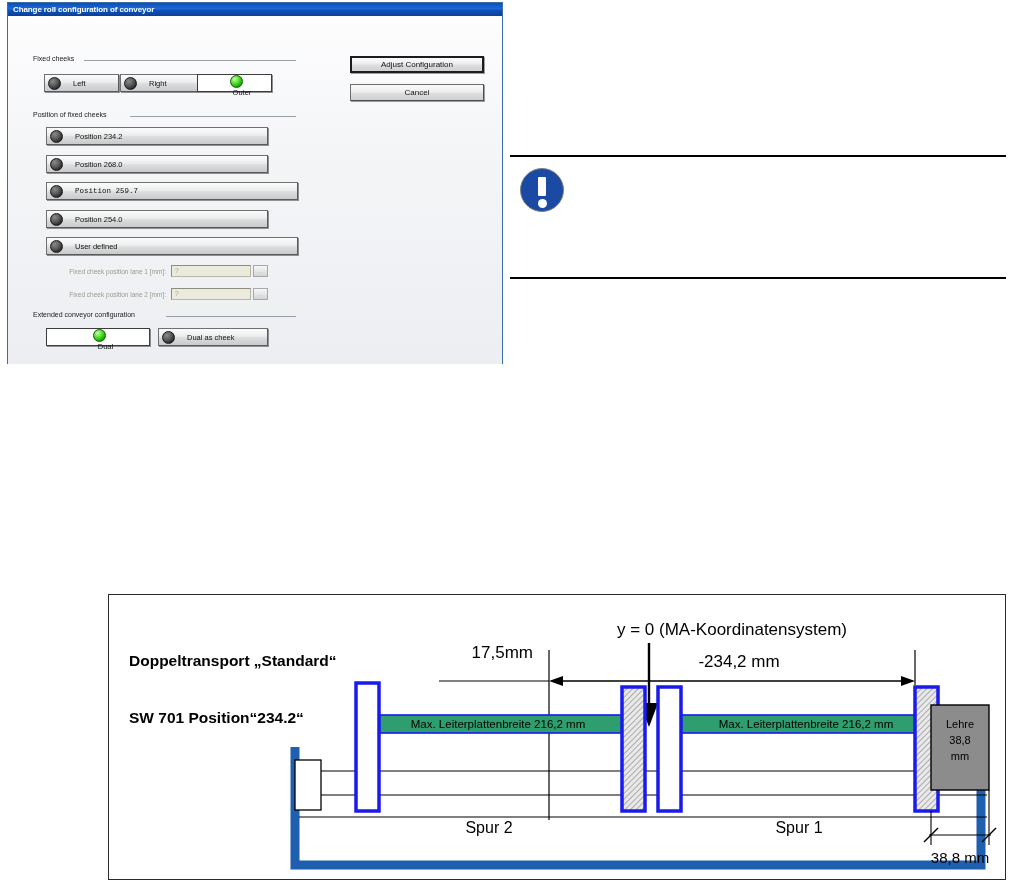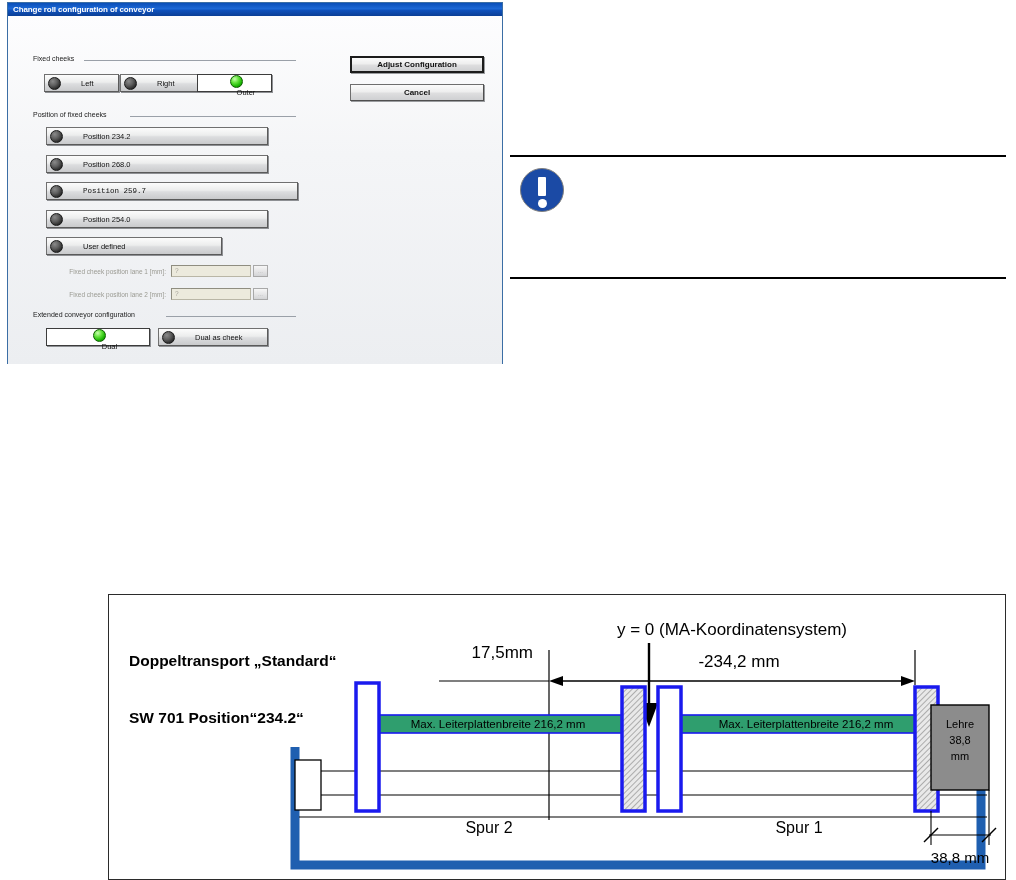--- a/index.html
+++ b/index.html
@@ -75,36 +75,36 @@
     border: 1px solid #1a1a1a;
     box-sizing: border-box;
     flex: 0 0 auto;
   }
   .led.on {
     background: radial-gradient(circle at 34% 28%, #c8ffb0 0%, #63e23c 35%, #17b300 70%, #0a6b00 100%);
     border-color: #0c5c00;
   }
   .opt-label {
     font-size: 7.5px; color: #111;
-    margin-left: 20px;
+    margin-left: 12px;
     white-space: nowrap;
   }
 
   
   .btn {
     position: absolute;
     display: flex; align-items: center; justify-content: center;
     font-size: 8px; color: #111;
     background: linear-gradient(to bottom, #fbfbfb 0%, #eeeeee 45%, #dededf 55%, #cfd0d2 100%);
     border: 1px solid #6e6e6e;
     border-right-color: #4f4f4f; border-bottom-color: #4f4f4f;
     box-shadow: 1px 1px 0 #9a9c9f;
     box-sizing: border-box;
     cursor: default;
-    font-weight: bold;
+    font-weight: normal;
   }
   .btn.default { border: 2px solid #1c1c1c; }
 
   
   .fld-label {
     position: absolute;
     font-size: 6.5px; color: #9a9a92;
     white-space: nowrap;
     text-align: right;
   }
@@ -216,21 +216,21 @@
         <span class="opt-label">Position 268.0</span>
       </div>
       <div class="opt" style="left:38px; top:166px; width:252px; height:18px;font-family:Liberation Mono, monospace;">
         <span class="led"></span>
         <span class="opt-label">Position 259.7</span>
       </div>
       <div class="opt" style="left:38px; top:194px; width:222px; height:18px;">
         <span class="led"></span>
         <span class="opt-label">Position 254.0</span>
       </div>
-      <div class="opt" style="left:38px; top:221px; width:176px; height:18px;">
+      <div class="opt" style="left:38px; top:221px; width:252px; height:18px;">
         <span class="led"></span>
         <span class="opt-label">User defined</span>
       </div>
 
       <div class="fld-label" style="left:18px; top:252px; width:140px;">Fixed cheek position lane 1 [mm]:</div>
       <div class="fld-input" style="left:163px; top:249px; width:80px; height:12px;">?</div>
       <div class="fld-browse" style="left:245px; top:249px; width:15px; height:12px;">...</div>
 
       <div class="fld-label" style="left:18px; top:275px; width:140px;">Fixed cheek position lane 2 [mm]:</div>
       <div class="fld-input" style="left:163px; top:272px; width:80px; height:12px;">?</div>

